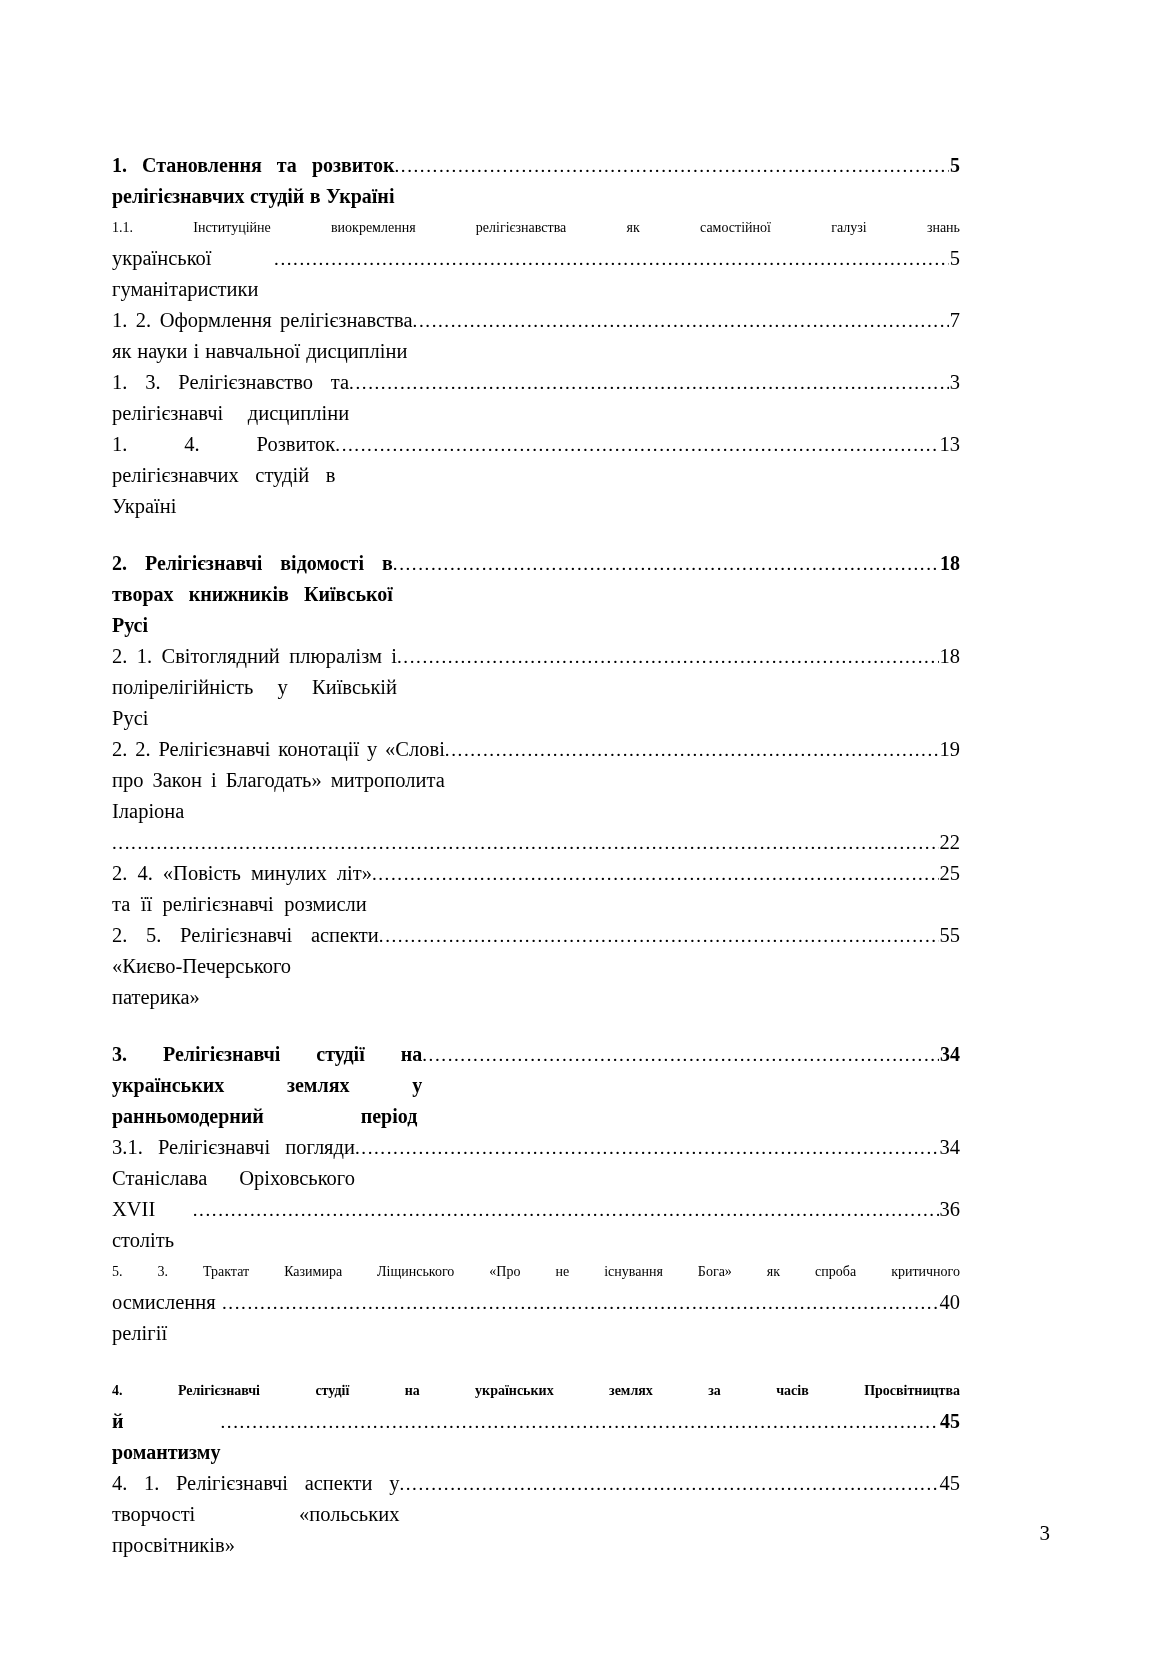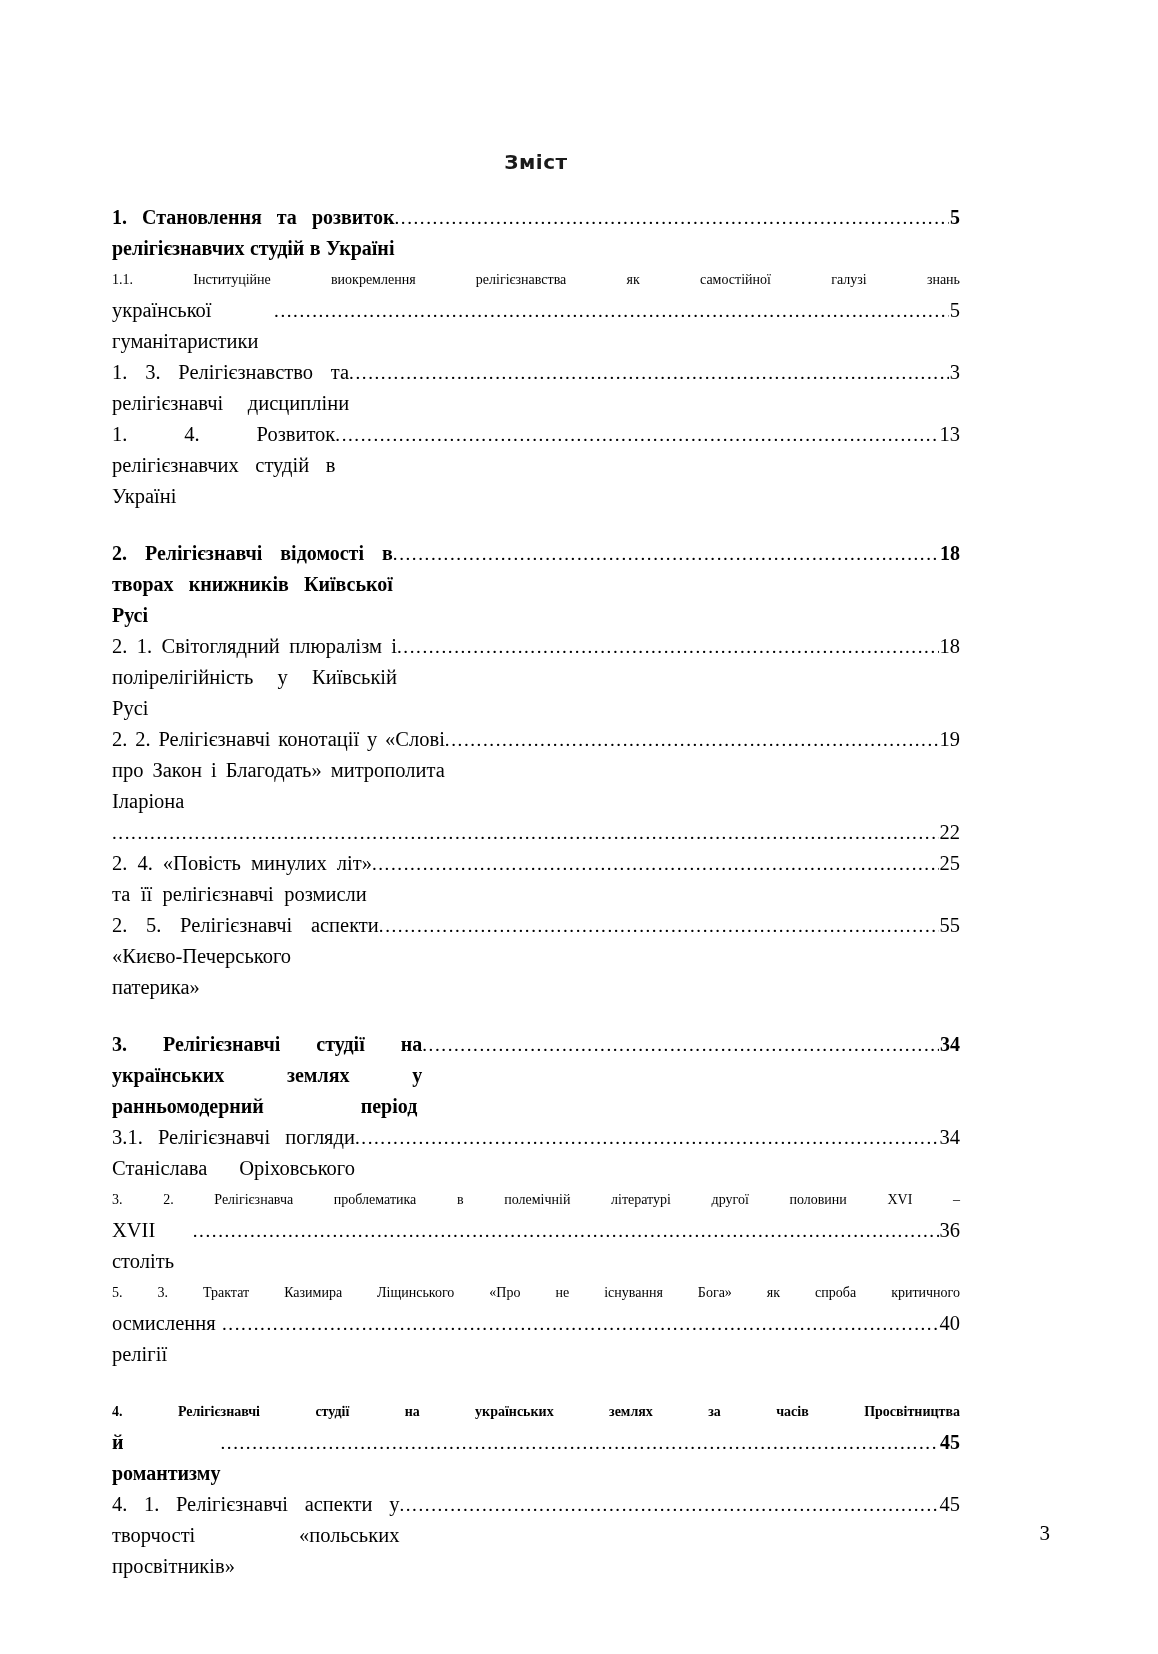--- a/index.html
+++ b/index.html
@@ -109,40 +109,46 @@
     color: #000000;
   }
 </style>
 </head>
 <body>
 
 <div class="page">
 
   <div class="content">
 
-    <h1 class="toc-title">Зміст</h1>
 
     <div id="toc-list">
         <div class="entry section first-section">
           <div class="row">
             <span class="txt">1. Становлення та розвиток  релігієзнавчих студій в Україні</span>
             <span class="leader"></span>
             <span class="pagenum">5</span>
           </div>
         </div>
         <div class="entry">
           <div class="wrapline">1.1.   Інституційне   виокремлення   релігієзнавства   як   самостійної   галузі   знань</div>
           <div class="row">
             <span class="txt">української гуманітаристики </span>
             <span class="leader"></span>
             <span class="pagenum">5</span>
           </div>
         </div>
         <div class="entry">
           <div class="row">
+            <span class="txt">1. 2. Оформлення релігієзнавства  як науки і навчальної дисципліни </span>
+            <span class="leader"></span>
+            <span class="pagenum">7</span>
+          </div>
+        </div>
+        <div class="entry">
+          <div class="row">
             <span class="txt">1. 3. Релігієзнавство та релігієзнавчі дисципліни</span>
             <span class="leader"></span>
             <span class="pagenum">3</span>
           </div>
         </div>
         <div class="entry">
           <div class="row">
             <span class="txt">1. 4. Розвиток релігієзнавчих студій в Україні</span>
             <span class="leader"></span>
             <span class="pagenum">13</span>
@@ -197,21 +203,20 @@
           </div>
         </div>
         <div class="entry">
           <div class="row">
             <span class="txt">3.1. Релігієзнавчі погляди Станіслава Оріховського</span>
             <span class="leader"></span>
             <span class="pagenum">34</span>
           </div>
         </div>
         <div class="entry">
-          <div class="wrapline">3.  2.  Релігієзнавча  проблематика  в  полемічній  літературі  другої  половини  XVI –</div>
           <div class="row">
             <span class="txt">XVII століть </span>
             <span class="leader"></span>
             <span class="pagenum">36</span>
           </div>
         </div>
         <div class="entry">
           <div class="wrapline">5. 3. Трактат Казимира Ліщинського «Про не існування Бога» як спроба критичного</div>
           <div class="row">
             <span class="txt">осмислення релігії</span>

